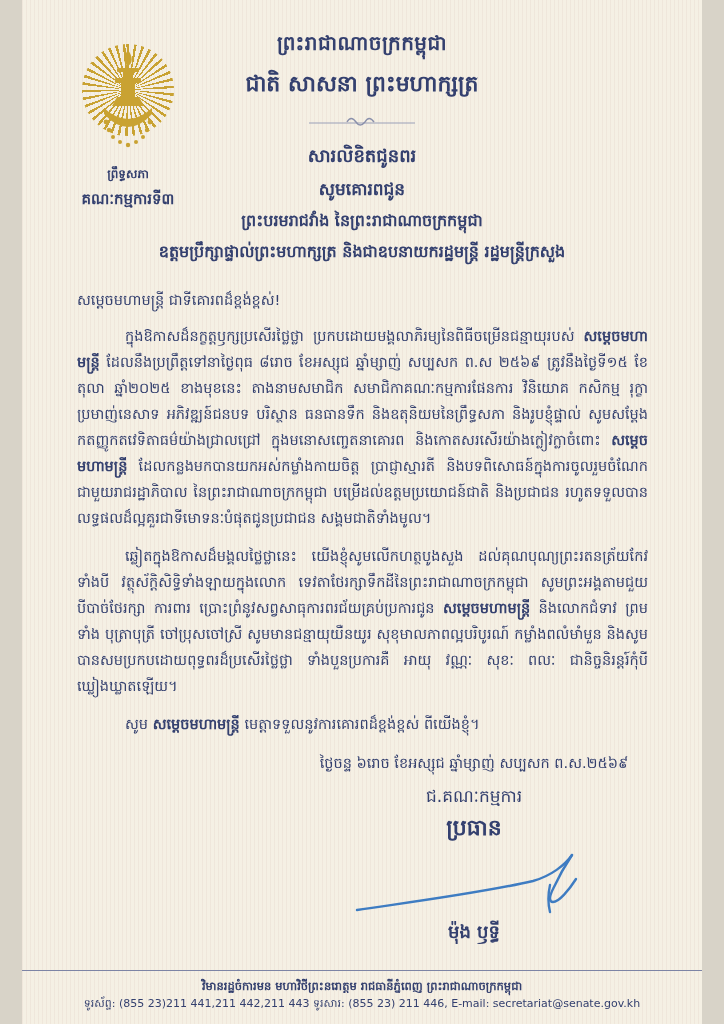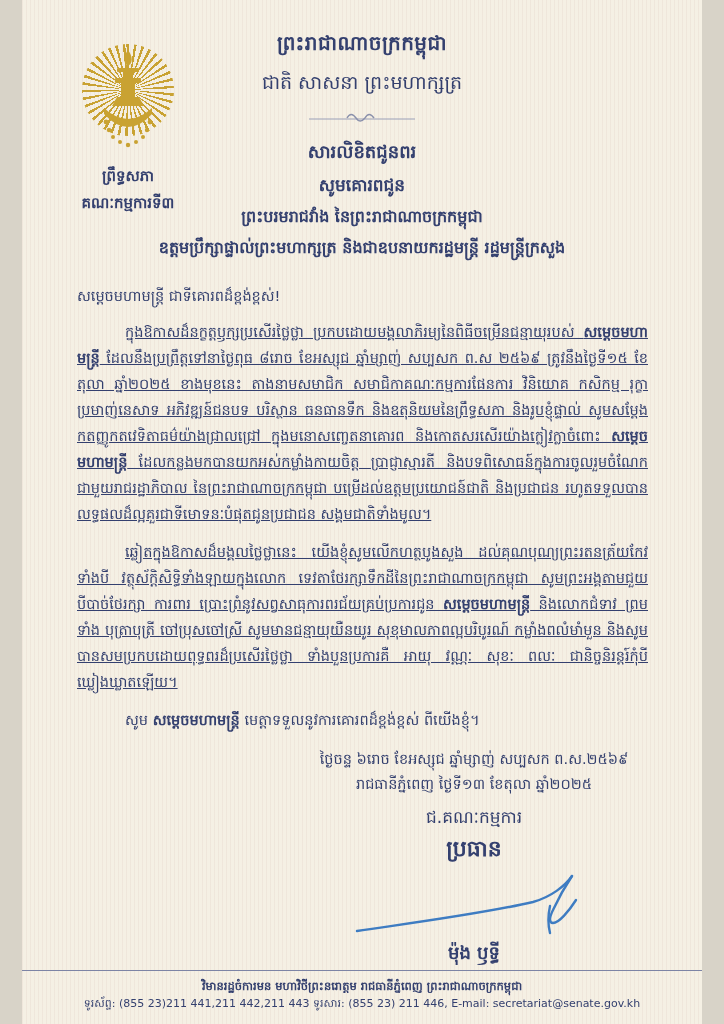--- a/index.html
+++ b/index.html
@@ -13,44 +13,44 @@
     font-family:"DejaVu Sans","Liberation Sans",sans-serif;
     background:
       repeating-linear-gradient(90deg,
         rgba(235,223,212,0.55) 0px, rgba(235,223,212,0.55) 1px,
         rgba(0,0,0,0) 1px, rgba(0,0,0,0) 4px),
       #f5f0e4;
   }
   
   .header { padding-top:30px; text-align:center; }
   .kingdom { font-size:20px; font-weight:bold; letter-spacing:0.5px; }
-  .motto   { font-size:19px; font-weight:normal; margin-top:10px;text-align:center; }
+  .motto   { font-size:22px; font-weight:bold; margin-top:10px;text-align:center; }
   .motto-divider { margin:14px auto 0; display:block; }
   
   .crest-block { position:absolute; left:36px; top:46px; width:140px; text-align:center; }
   .crest { position:relative; width:140px; height:118px; }
   .burst {
     position:absolute; left:50%; top:44px; transform:translate(-50%,-50%);
     width:92px; height:92px; border-radius:50%;
     background:repeating-conic-gradient(from -2deg, #c9a232 0deg 3.4deg, rgba(0,0,0,0) 3.4deg 9.6deg);
   }
   .centerpiece { position:absolute; left:50%; top:2px; transform:translateX(-50%); }
-  .crest-org { font-size:15px; font-weight:bold; margin-top:2px; }
+  .crest-org { font-size:12px; font-weight:bold; margin-top:2px; }
   .crest-committee { font-size:15px; font-weight:bold; margin-top:5px; }
   
   .title-block { text-align:center; margin-top:16px; }
   .title-block div { margin-top:7px; font-weight:bold; }
   .doc-type  { font-size:18px; }
   .respect   { font-size:17px; }
   .recipient { font-size:19px; }
   .role      { font-size:16px; }
   
   .body { margin:22px 54px 0 55px; font-size:14.5px; line-height:26px; }
   .salutation { margin-bottom:10px; }
-  .para { text-align:justify; text-indent:48px; margin-bottom:12px;text-decoration:underline; }
+  .para { text-align:justify; text-indent:48px; margin-bottom:12px; }
   .closing { text-indent:48px; margin-top:2px; }
   b.inline { font-weight:bold; }
   
   .signoff { width:400px; margin:14px 28px 0 auto; text-align:center; }
   .date-line { font-size:14.5px; line-height:25px; }
   .on-behalf { font-size:17px; font-weight:normal; margin-top:9px; }
   .sig-role  { font-size:22px; font-weight:bold; margin-top:4px; }
   .signature-wrap { margin-top:2px; height:72px; }
   .signer { font-size:18px; font-weight:bold; margin-top:0px; }
   
@@ -116,21 +116,20 @@
 
     <p class="para"><span>ក្នុងឱកាសដ៏នក្ខត្តឫក្សប្រសើរថ្លៃថ្លា ប្រកបដោយមង្គលាភិរម្យនៃពិធីចម្រើនជន្មាយុរបស់ </span><b class="inline">សម្តេចមហាមន្ត្រី</b><span> ដែលនឹងប្រព្រឹត្តទៅនាថ្ងៃពុធ ៨រោច ខែអស្សុជ ឆ្នាំម្សាញ់ សប្បសក ព.ស ២៥៦៩ ត្រូវនឹងថ្ងៃទី១៥ ខែតុលា ឆ្នាំ២០២៥ ខាងមុខនេះ តាងនាមសមាជិក សមាជិកាគណៈកម្មការផែនការ វិនិយោគ កសិកម្ម រុក្ខាប្រមាញ់នេសាទ អភិវឌ្ឍន៍ជនបទ បរិស្ថាន ធនធានទឹក និងឧតុនិយមនៃព្រឹទ្ធសភា និងរូបខ្ញុំផ្ទាល់ សូមសម្តែងកតញ្ញូកតវេទិតាធម៌យ៉ាងជ្រាលជ្រៅ ក្នុងមនោសញ្ចេតនាគោរព និងកោតសរសើរយ៉ាងក្លៀវក្លាចំពោះ </span><b class="inline">សម្តេចមហាមន្ត្រី</b><span> ដែលកន្លងមកបានយកអស់កម្លាំងកាយចិត្ត ប្រាជ្ញាស្មារតី និងបទពិសោធន៍ក្នុងការចូលរួមចំណែកជាមួយរាជរដ្ឋាភិបាល នៃព្រះរាជាណាចក្រកម្ពុជា បម្រើដល់ឧត្តមប្រយោជន៍ជាតិ និងប្រជាជន រហូតទទួលបានលទ្ធផលដ៏ល្អគួរជាទីមោទនៈបំផុតជូនប្រជាជន សង្គមជាតិទាំងមូល។</span></p>
 
     <p class="para"><span>ឆ្លៀតក្នុងឱកាសដ៏មង្គលថ្លៃថ្លានេះ យើងខ្ញុំសូមលើកហត្ថបូងសួង ដល់គុណបុណ្យព្រះរតនត្រ័យកែវទាំងបី វត្ថុស័ក្តិសិទ្ធិទាំងឡាយក្នុងលោក ទេវតាថែរក្សាទឹកដីនៃព្រះរាជាណាចក្រកម្ពុជា សូមព្រះអង្គតាមជួយបីបាច់ថែរក្សា ការពារ ប្រោះព្រំនូវសព្វសាធុការពរជ័យគ្រប់ប្រការជូន </span><b class="inline">សម្តេចមហាមន្ត្រី</b><span> និងលោកជំទាវ ព្រមទាំង បុត្រាបុត្រី ចៅប្រុសចៅស្រី សូមមានជន្មាយុយឺនយូរ សុខុមាលភាពល្អបរិបូរណ៍ កម្លាំងពលំមាំមួន និងសូមបានសមប្រកបដោយពុទ្ធពរដ៏ប្រសើរថ្លៃថ្លា ទាំងបួនប្រការគឺ អាយុ វណ្ណៈ សុខៈ ពលៈ ជានិច្ចនិរន្តរ៍កុំបីឃ្លៀងឃ្លាតឡើយ។</span></p>
 
     <p class="closing"><span>សូម </span><b class="inline">សម្តេចមហាមន្ត្រី</b><span> មេត្តាទទួលនូវការគោរពដ៏ខ្ពង់ខ្ពស់ ពីយើងខ្ញុំ។</span></p>
   </div>
 
   <div class="signoff">
     <div class="date-line">ថ្ងៃចន្ទ ៦រោច ខែអស្សុជ ឆ្នាំម្សាញ់ សប្បសក ព.ស.២៥៦៩</div>
-    <div class="date-line">រាជធានីភ្នំពេញ ថ្ងៃទី១៣ ខែតុលា ឆ្នាំ២០២៥</div>
     <div class="on-behalf">ជ.គណៈកម្មការ</div>
     <div class="sig-role">ប្រធាន</div>
     <div class="signature-wrap">
       <svg width="250" height="72" viewBox="0 0 250 72">
         <g fill="none" stroke="#3e7cc2" stroke-width="2.4" stroke-linecap="round">
           <path d="M8 62 C 62 54 132 45 184 33 C 202 28 216 17 223 7"></path>
           <path d="M223 7 C 219 13 210 28 204 41 C 200 49 200 54 204 54 C 210 54 220 42 227 31"></path>
           <path d="M201 37 C 199 46 199 56 201 64"></path>
         </g>
       </svg>

